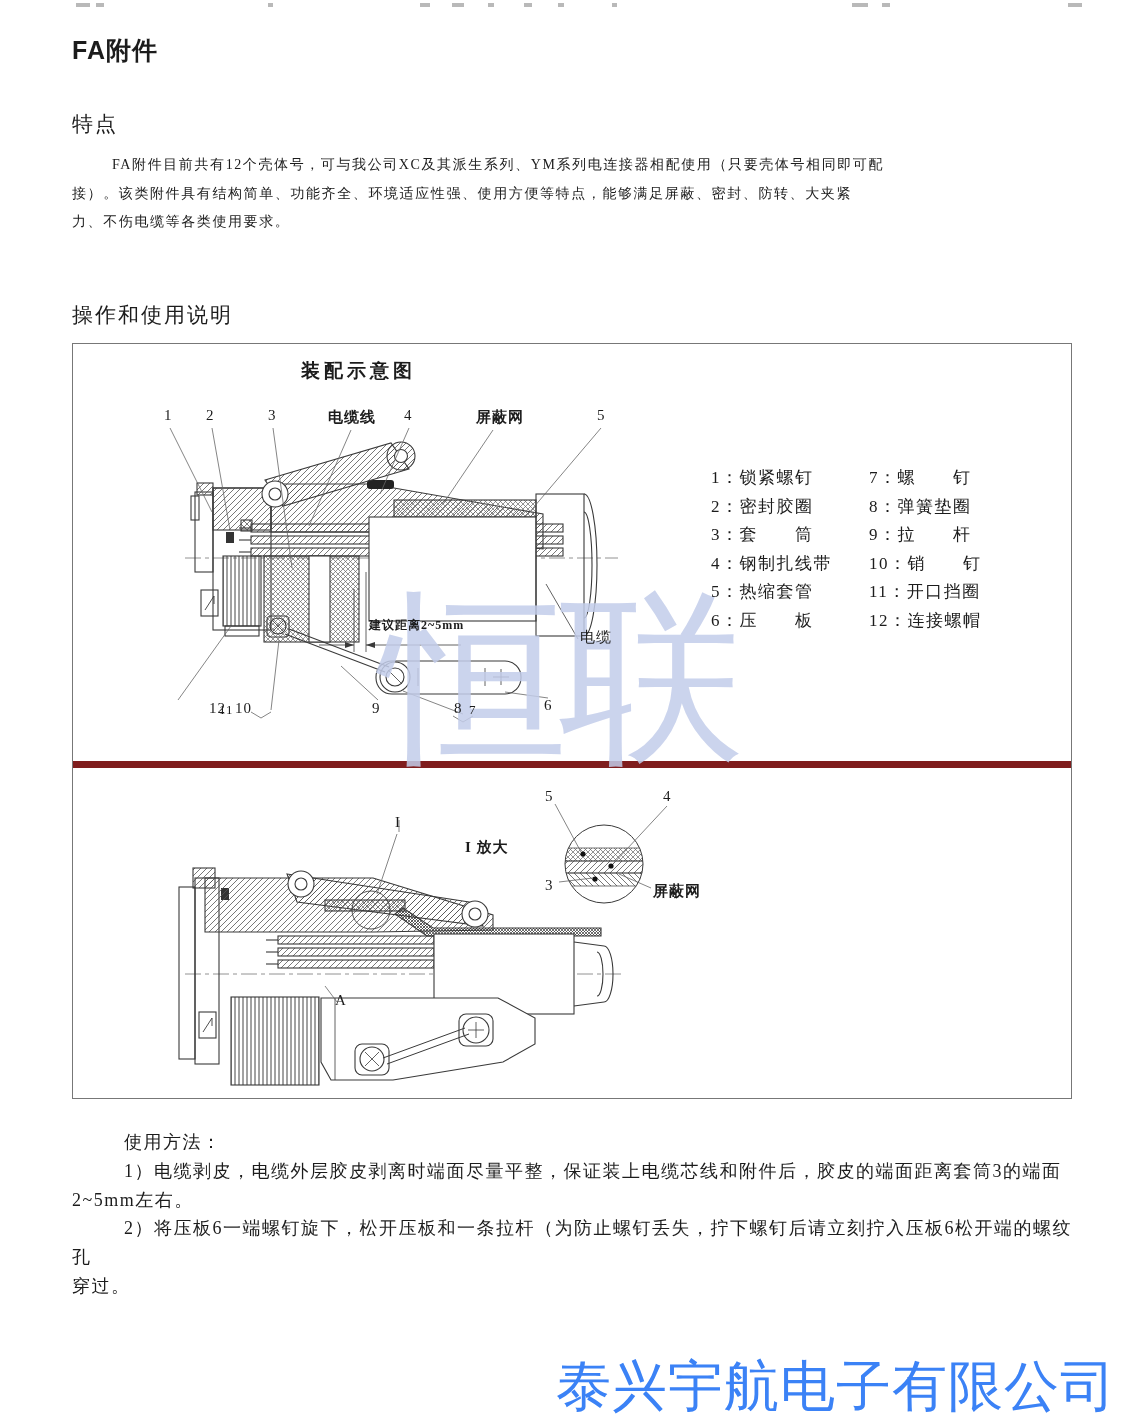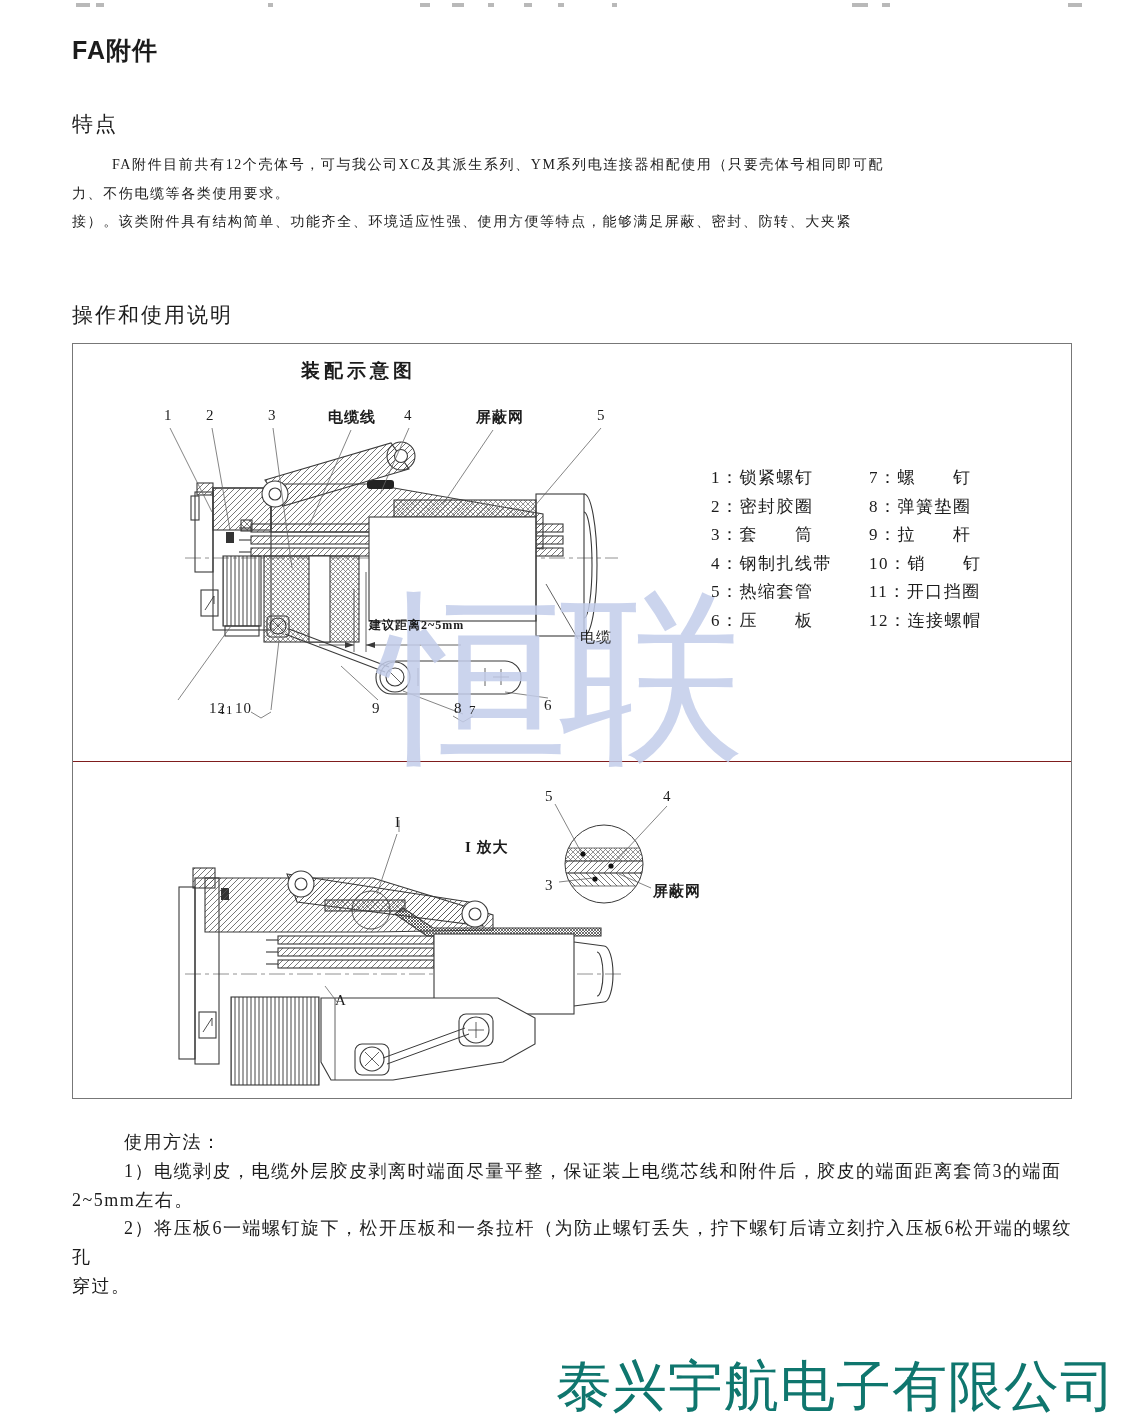--- a/index.html
+++ b/index.html
@@ -26,21 +26,21 @@
     position:absolute;left:72px;top:151px;width:995px;
     font-size:14px;line-height:28.5px;letter-spacing:1.6px;
   }
   .features .indent{ text-indent:40px; }
   .frame{
     position:absolute;left:72px;top:343px;
     width:998px;height:754px;
     border:1px solid #777;
   }
   .panel{position:absolute;left:0;width:998px;overflow:hidden;}
-  .panel1{top:0;height:417px;border-bottom:1px solid #7f1d1d;}
+  .panel1{top:0;height:417px;border-bottom:7px solid #7f1d1d;}
   .panel2{top:418px;height:336px;}
   .panel svg{position:absolute;left:0;top:0;z-index:1;}
   .lbl{
     position:absolute;z-index:4;font-size:15px;letter-spacing:1px;
     font-family:"Liberation Serif", serif;white-space:nowrap;
   }
   .fig-title{
     position:absolute;left:228px;top:14px;z-index:4;
     font-size:19px;font-weight:bold;letter-spacing:4px;
   }
@@ -52,21 +52,21 @@
   .parts .c1{left:0;}
   .parts .c2{left:158px;}
   .wm-center{
     position:absolute;left:375px;top:580px;z-index:3;
     font-size:186px;line-height:1;letter-spacing:-8px;
     color:#c3cdea;opacity:0.85;
     font-family:"Liberation Serif", serif;
   }
   .wm-footer{
     position:absolute;left:556px;top:1350px;z-index:2;
-    font-size:55px;letter-spacing:1px;color:#0f766e;
+    font-size:55px;letter-spacing:1px;color:#3b82f6;
     font-family:"Liberation Serif", serif;white-space:nowrap;
   }
   .usage{
     position:absolute;left:72px;top:1128px;width:1005px;z-index:4;
     font-size:18px;line-height:28.8px;letter-spacing:1.5px;
   }
   .usage .indent{text-indent:52px;}
 </style>
 </head>
 <body>
@@ -86,22 +86,22 @@
     <span class="clip-mark" style="left:852px;width:16px;"></span>
     <span class="clip-mark" style="left:882px;width:8px;"></span>
     <span class="clip-mark" style="left:1068px;width:14px;"></span>
   </div>
 
   <div class="doc-title">FA附件</div>
   <div class="sec-head" style="top:110px;">特点</div>
 
   <div class="features">
     <div class="indent">FA附件目前共有12个壳体号，可与我公司XC及其派生系列、YM系列电连接器相配使用（只要壳体号相同即可配</div>
+    <div>接）。该类附件具有结构简单、功能齐全、环境适应性强、使用方便等特点，能够满足屏蔽、密封、防转、大夹紧</div>
     <div>力、不伤电缆等各类使用要求。</div>
-    <div>接）。该类附件具有结构简单、功能齐全、环境适应性强、使用方便等特点，能够满足屏蔽、密封、防转、大夹紧</div>
   </div>
 
   <div class="sec-head" style="top:301px;">操作和使用说明</div>
 
   <div class="frame">
 
     <div class="panel panel1">
 
       <svg width="998" height="417" viewBox="0 0 998 417">
         <defs>

